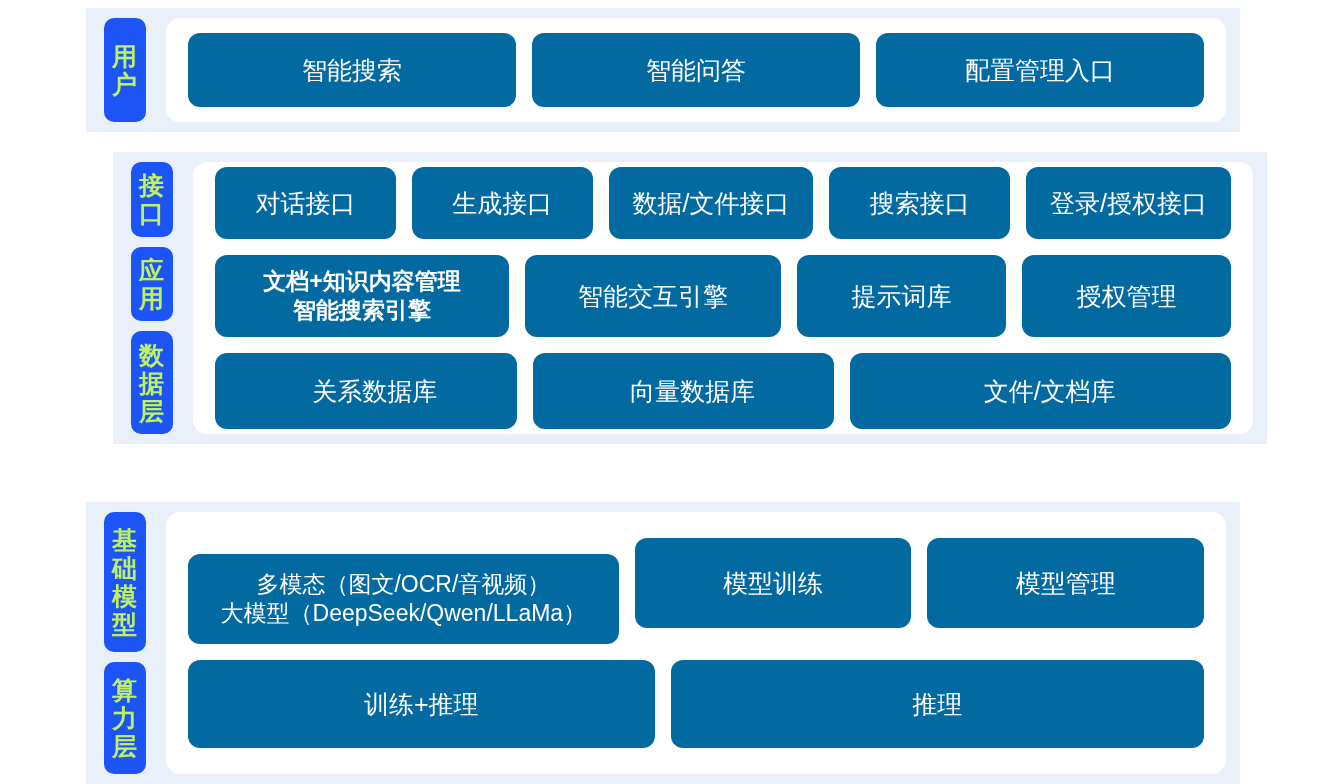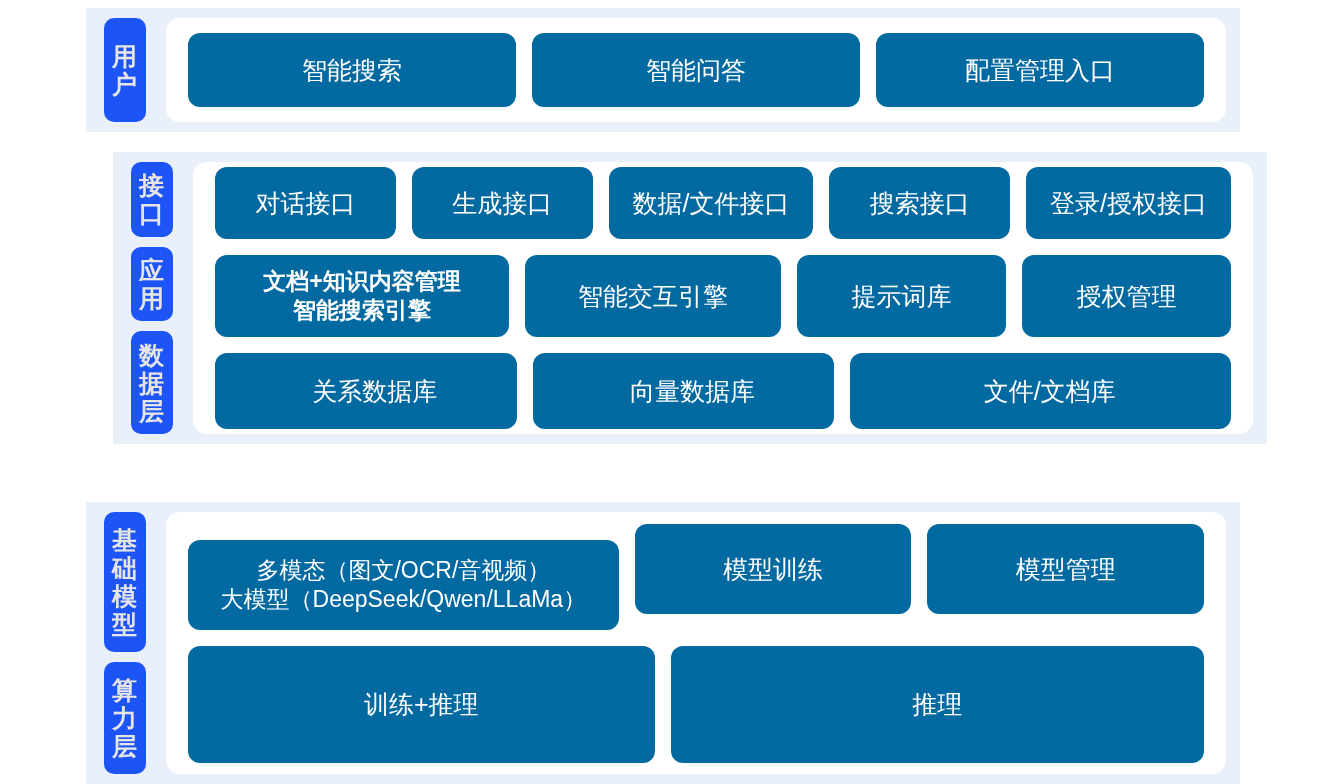--- a/index.html
+++ b/index.html
@@ -46,21 +46,21 @@
     display: flex;
     flex-direction: column;
     gap: 10px;
     padding: 0 8px 0 18px;
     box-sizing: border-box;
   }
   .rail-pill {
     flex: 1 1 auto;
     background: #1d54f5;
     border-radius: 10px;
-    color: #e5e5e5;
+    color: #bef264;
     font-size: 25px;
     font-weight: 700;
     line-height: 1.12;
     letter-spacing: 1px;
     display: flex;
     align-items: center;
     justify-content: center;
     text-align: center;
     writing-mode: horizontal-tb;
     word-break: break-all;
@@ -109,21 +109,21 @@
     box-sizing: border-box;
     white-space: pre-line;
   }
 
   
   .row-h-user  .box { height: 74px; }
   .row-h-std   .box { height: 72px; }
   .row-h-app   .box { height: 82px; }
   .row-h-data  .box { height: 76px; padding-left: 28px; }
   .row-h-model .box { height: 90px; }
-  .row-h-compute .box { height: 117px; }
+  .row-h-compute .box { height: 88px; }
 
   
   .f1 { flex: 1 1 0; }
   .f115 { flex: 1.15 1 0; }
   .f125 { flex: 1.25 1 0; }
   .f13 { flex: 1.3 1 0; }
   .f145 { flex: 1.45 1 0; }
   .f16 { flex: 1.6 1 0; }
 
   .box-two-line { font-size: 23px; line-height: 1.24; font-weight: bold; }

